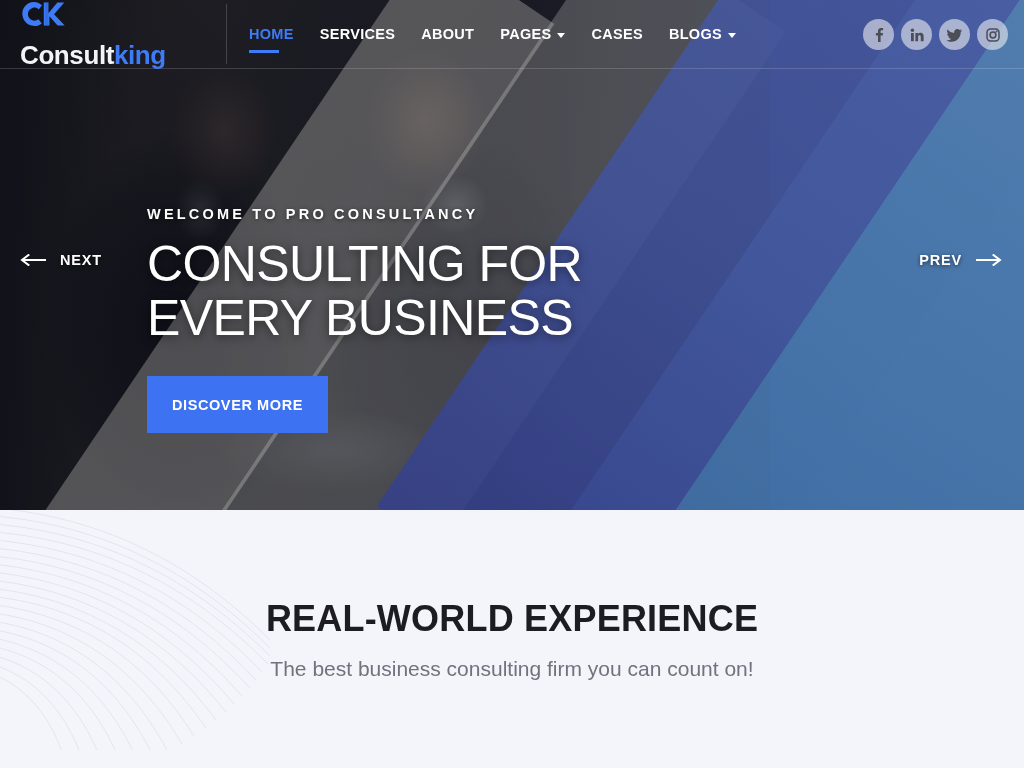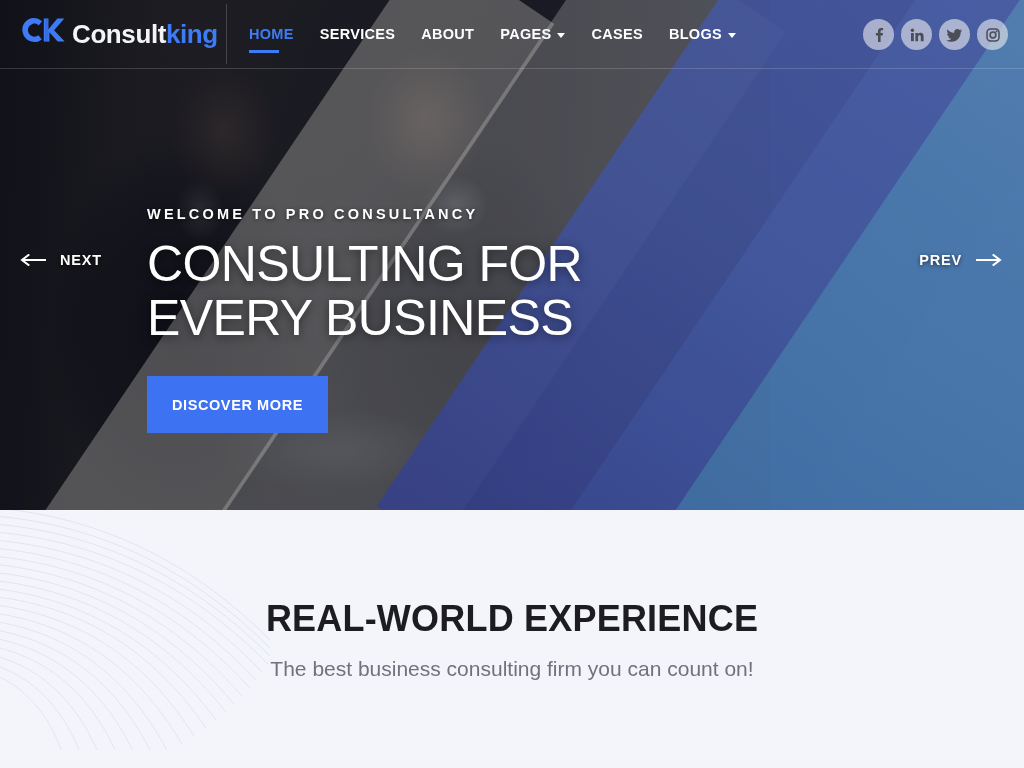--- a/index.html
+++ b/index.html
@@ -91,22 +91,22 @@
   }
 
   
   .header {
     position: absolute; left: 0; top: 0; width: 1024px; height: 69px;
     display: flex; align-items: center;
     border-bottom: 1px solid rgba(255,255,255,0.16);
     z-index: 40;
   }
   .logo-wrap {
-    display: flex; align-items: center; gap: 6px;
-    margin-left: 20px; width: 200px;
+    display: flex; gap: 6px;
+    margin-left: 20px; width: 200px; flex-direction: column;
   }
   .logo-mark { width: 46px; height: 36px; display: block; }
   .logo-text { font-size: 26px; font-weight: 700; letter-spacing: -0.4px; line-height: 1; }
   .logo-text .lt-a { color: #f2f4f8; }
   .logo-text .lt-b { color: #3e7bf6; }
 
   .nav-sep {
     width: 1px; height: 60px;
     background: rgba(255,255,255,0.18);
     margin-left: 6px; margin-right: 22px;

